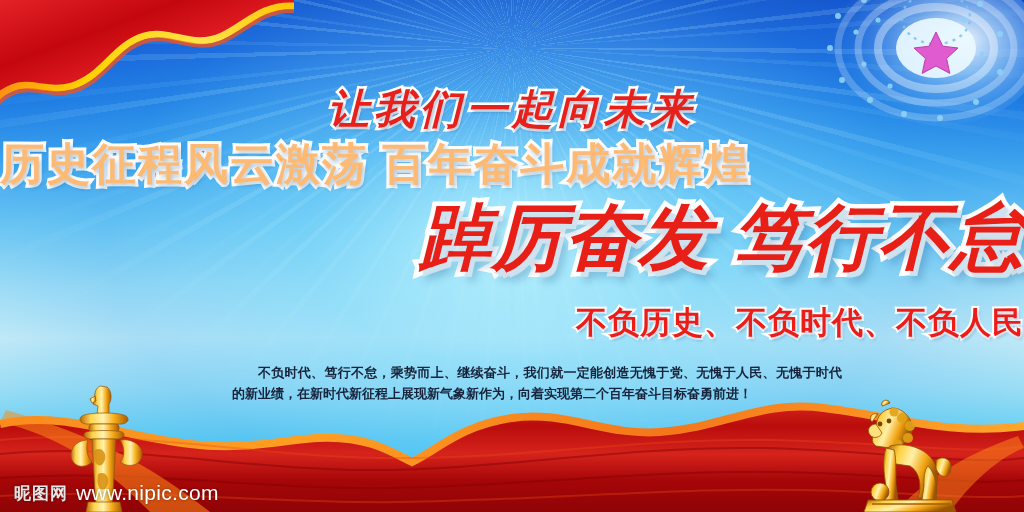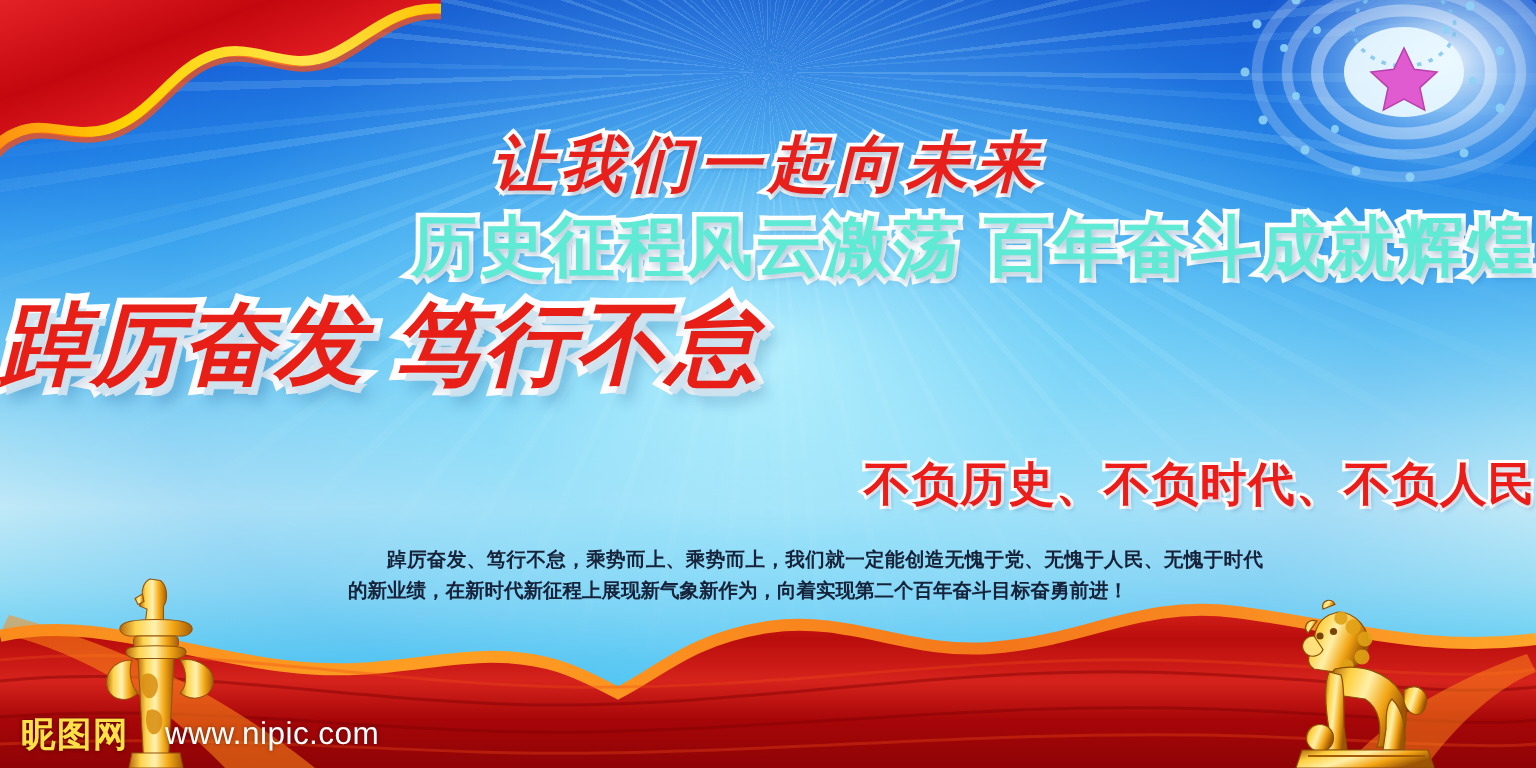--- a/index.html
+++ b/index.html
@@ -74,32 +74,32 @@
     font-style:italic;font-weight:700;
     font-size:41px;letter-spacing:5px;
     color:#e8201c;
     -webkit-text-stroke:5px #ffffff;
     paint-order:stroke fill;
     text-shadow:2px 3px 3px rgba(0,60,120,.28);
   }
 
   .line-sub1{
     position:absolute;left:0;right:0;top:135px;
-    text-align:right;
+    text-align:left;
     font-weight:700;font-size:44px;letter-spacing:2px;
-    color:#5eead4;
+    color:#fdba74;
     -webkit-text-stroke:6px #ffffff;
     paint-order:stroke fill;
     text-shadow:2px 3px 4px rgba(0,70,130,.30);
   }
 
   .headline{
     position:absolute;left:0;right:0;top:190px;
-    text-align:left;
-    font-weight:700;font-size:60px;letter-spacing:1px;
+    text-align:right;
+    font-weight:700;font-size:72px;letter-spacing:1px;
     font-style:italic;
     color:#e81f17;
     -webkit-text-stroke:9px #ffffff;
     paint-order:stroke fill;
     text-shadow:
        4px 5px 0 rgba(205,225,238,.95),
        7px 9px 9px rgba(10,70,130,.30);
     white-space:nowrap;
   }
 
@@ -129,28 +129,27 @@
   .huabiao{position:absolute;left:62px;bottom:0;width:86px;height:130px;}
   .lion{position:absolute;right:58px;bottom:0;width:110px;height:118px;}
   .huabiao svg,.lion svg{display:block;}
 
   
   .wm-left{
     position:absolute;left:14px;bottom:7px;
     display:flex;align-items:center;gap:8px;
   }
   .wm-cn{
-    font-size:23px;font-weight:700;color:#fde047;
+    font-size:17px;font-weight:700;color:#e5e5e5;
     letter-spacing:1px;
     text-shadow:0 0 3px rgba(0,0,0,.5);
   }
   .wm-url{
     font-size:21px;color:#ffffff;letter-spacing:.3px;
     text-shadow:0 0 3px rgba(0,0,0,.45);
-    margin-left:16px;
   }
   .wm-right{
     position:absolute;right:10px;bottom:14px;
     padding:2px 6px;
     background:rgba(0,0,0,.22);
     color:#f2f2f2;font-size:13px;letter-spacing:.4px;
     white-space:nowrap;
   }
 </style>
 </head>
@@ -229,21 +228,21 @@
       <path d="M142,46 L148.8,60.2 L164,62 L152.6,72.4 L155.8,87.4 L142,80 L128.2,87.4
                L131.4,72.4 L120,62 L135.2,60.2 Z" fill="#df5bcf" stroke="#b93fae" stroke-width="1"></path>
     </svg>
   </div>
 
   <div class="texts">
     <div class="line-script">让我们一起向未来</div>
     <div class="line-sub1">历史征程风云激荡 百年奋斗成就辉煌</div>
     <div class="headline">踔厉奋发 笃行不怠</div>
     <div class="line-sub2">不负历史、不负时代、不负人民</div>
-    <div class="body-copy">踔厉奋发、笃行不怠，乘势而上、乘势而上，我们就一定能创造无愧于党、无愧于人民、无愧于时代的新业绩，在新时代新征程上展现新气象新作为，向着实现第二个百年奋斗目标奋勇前进！</div>
+    <div class="body-copy">不负时代、笃行不怠，乘势而上、继续奋斗，我们就一定能创造无愧于党、无愧于人民、无愧于时代的新业绩，在新时代新征程上展现新气象新作为，向着实现第二个百年奋斗目标奋勇前进！</div>
   </div>
 
   <div class="drape">
     <svg viewBox="0 0 1024 120" preserveAspectRatio="none">
       <defs>
         <linearGradient id="gDrape" x1="0" y1="0" x2="0" y2="1">
           <stop offset="0%" stop-color="#d4211a"></stop>
           <stop offset="18%" stop-color="#b90d0c"></stop>
           <stop offset="45%" stop-color="#d6231c"></stop>
           <stop offset="70%" stop-color="#a60608"></stop>

